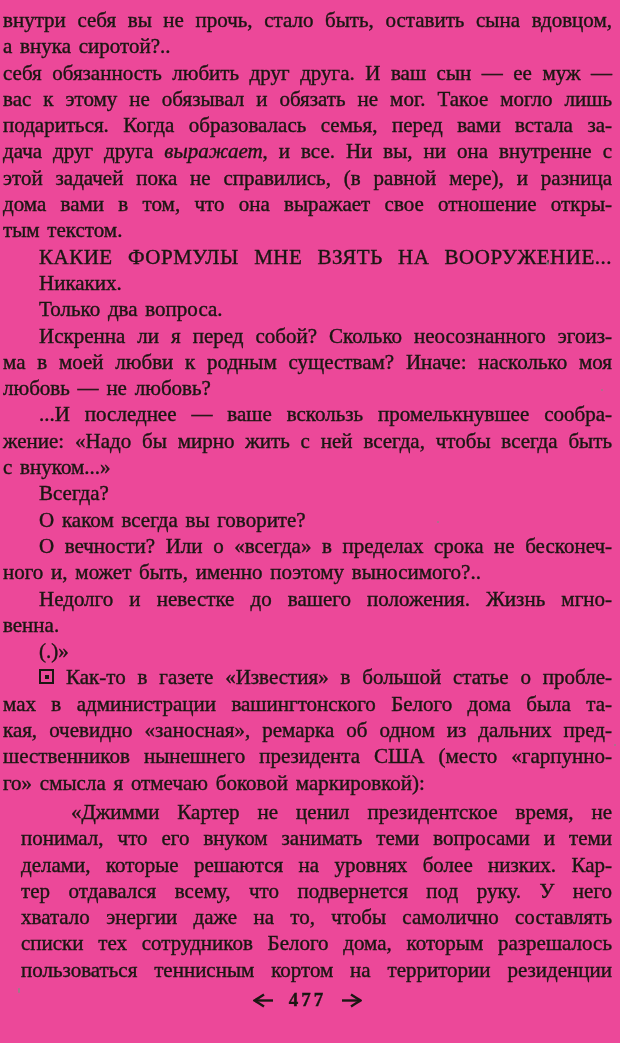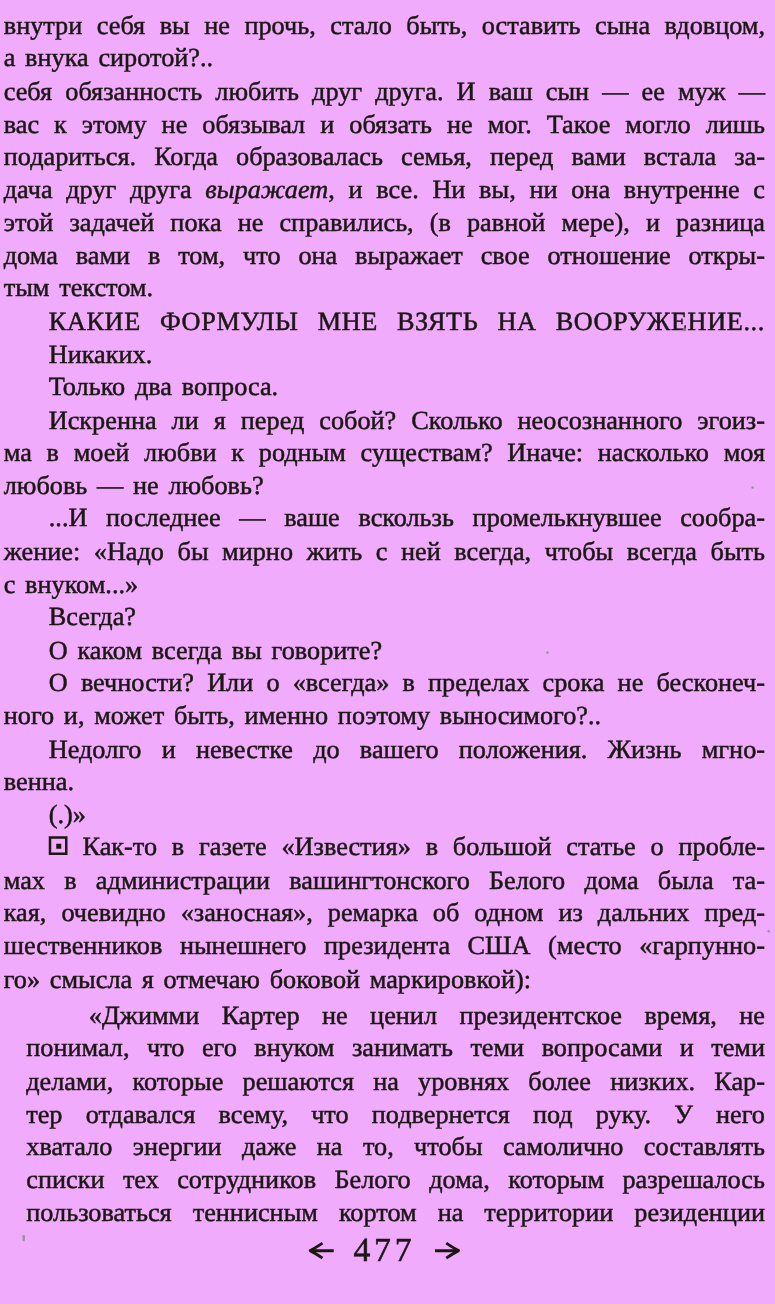--- a/index.html
+++ b/index.html
@@ -3,21 +3,21 @@
 <meta charset="utf-8">
 <style>
   html, body { margin: 0; padding: 0; background: #d9d9d6; }
   .page {
     position: relative;
     width: 620px;
     height: 1043px;
     margin: 0;
     box-sizing: border-box;
     padding: 7px 8px 0 3px;
-    background: #f0abfc;
+    background: #ec4899;
     color: #1b1713;
     font-family: "Liberation Serif", "DejaVu Serif", serif;
     font-size: 21px;
     line-height: 26.3px;
     word-spacing: 0.12em;
     -webkit-text-stroke: 0.4px #1b1713;
     overflow: hidden;
   }
   .para { margin: 0; }
   .line { text-align: justify; text-align-last: left; }
@@ -44,23 +44,24 @@
     transform: translate(-50%, -50%);
   }
   .footer {
     display: flex;
     justify-content: center;
     align-items: center;
     gap: 15px;
     margin-top: 4px;
   }
   .pagenum {
-    font-size: 27px;
+    font-size: 19px;
     letter-spacing: 3px;
     text-indent: 0;
+    font-weight: bold;
   }
   .arrow { display: inline-flex; align-items: center; }
   .arrow svg { display: block; }
   .speck {
     position: absolute;
     background: #8a8a84;
     border-radius: 50%;
     opacity: 0.8;
   }
 </style>

